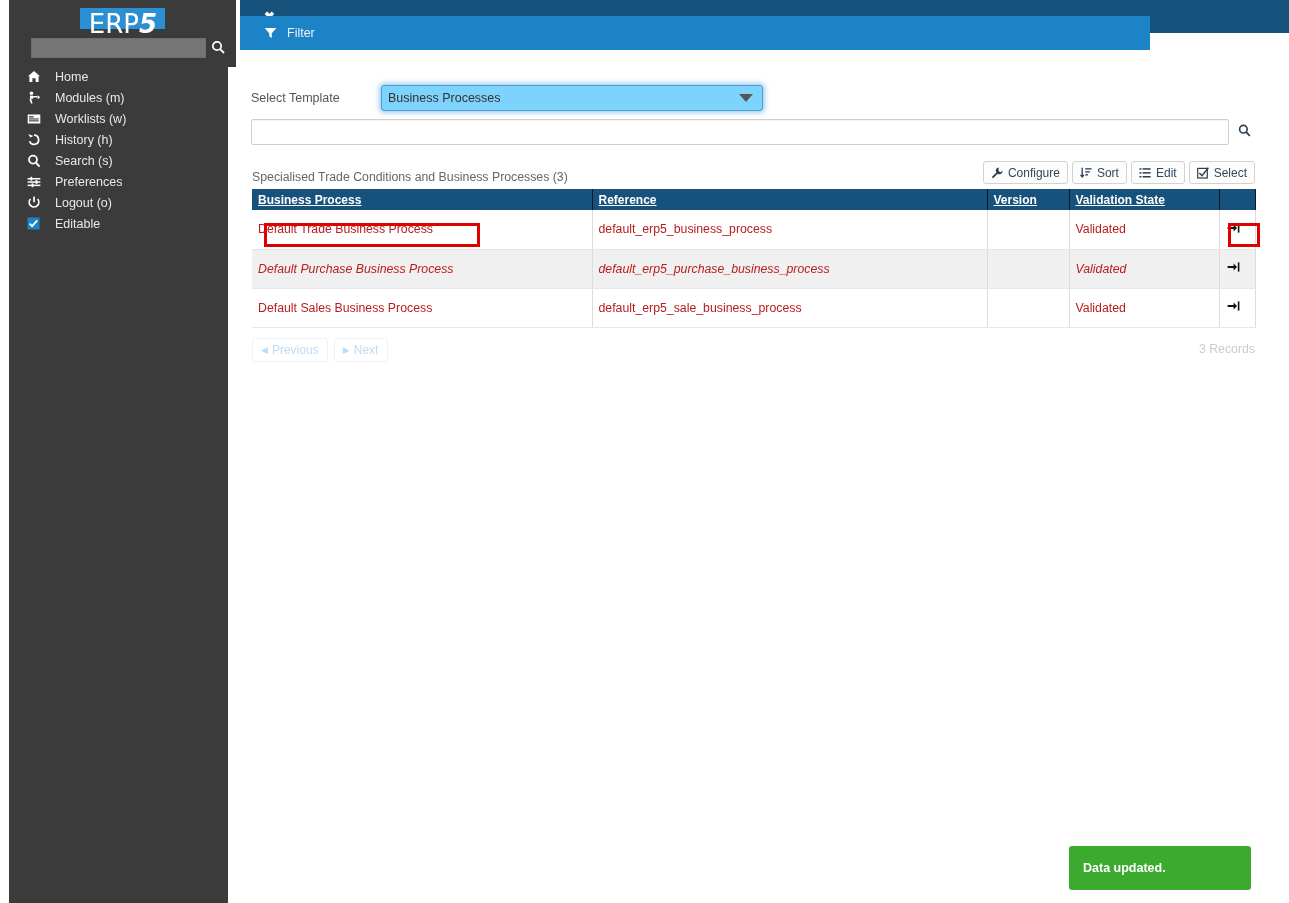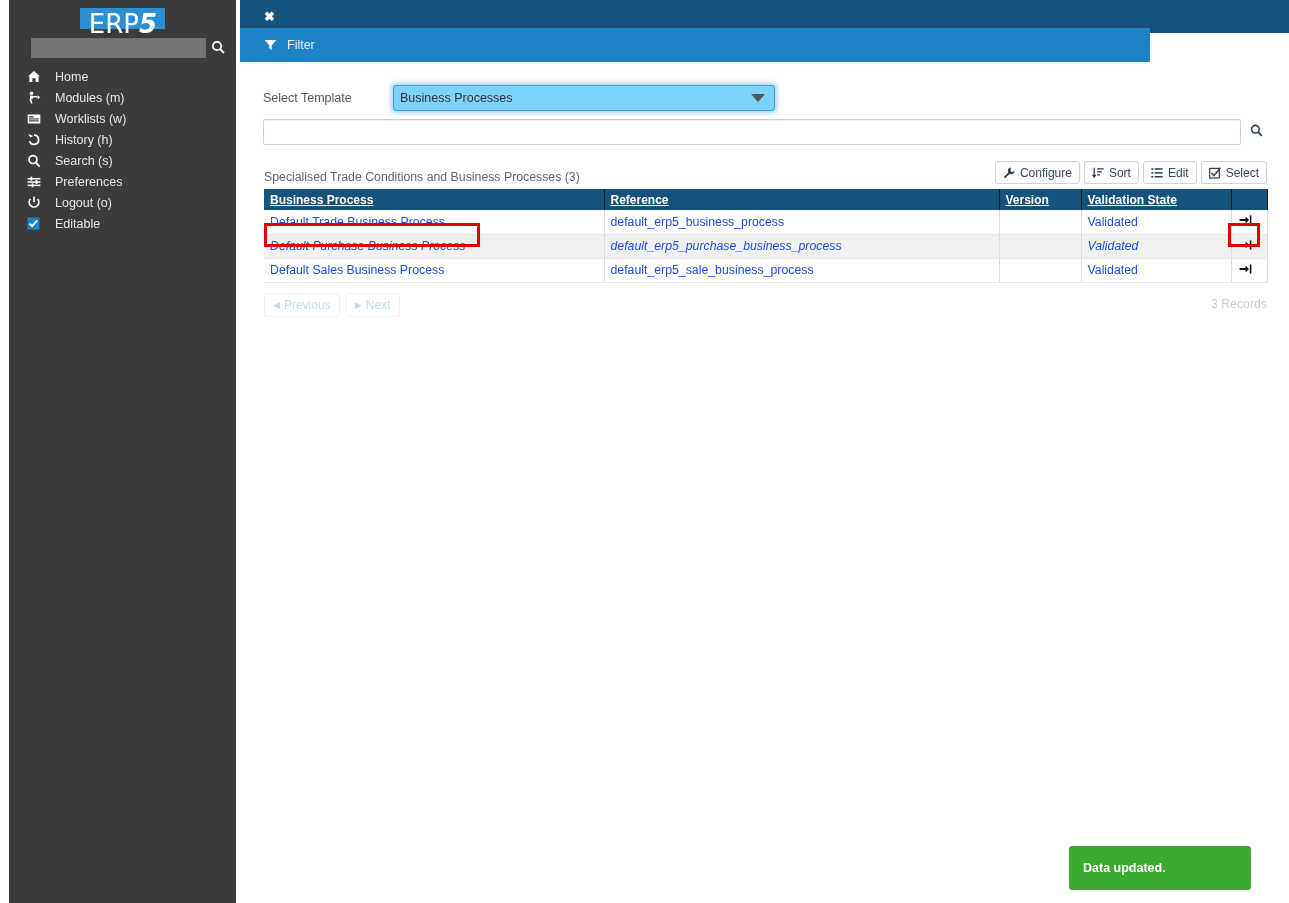--- a/index.html
+++ b/index.html
@@ -53,31 +53,31 @@
   
   #doc-header {
     position: absolute; left: 240px; top: 0;
     width: 1049px; height: 33px;
     background: #16527c; color: #fff;
     display: flex; align-items: center;
     font-size: 12.5px; font-weight: bold;
   }
   #doc-header .close-x { margin: 0 12px 0 24px; font-size: 13px; cursor: pointer; line-height: 1; }
   #filter-bar {
-    position: absolute; left: 240px; top: 28px;
+    position: absolute; left: 240px; top: 16px;
     width: 910px; height: 34px;
     background: #1b83c6; color: #fff;
     display: flex; align-items: center;
     font-size: 12.5px;
   }
   #filter-bar .funnel { margin: 0 10px 0 24px; display: flex; align-items: center; }
   #filter-bar .filter-label { color: #eaf4fb; }
 
   
-  #main { position: absolute; left: 240px; top: 67px; width: 1049px; height: 836px; background: #fff; }
+  #main { position: absolute; left: 228px; top: 67px; width: 1049px; height: 836px; background: #fff; }
 
   .template-row { display: flex; align-items: center; padding: 15px 0 0 23px; height: 46px; }
   .template-label { color: #555; font-size: 12.5px; width: 130px; }
   .select-wrap { position: relative; width: 382px; }
   .tpl-select {
     width: 382px; height: 26px;
     border: 1px solid #4a9fd4; border-radius: 3px;
     background: #7dd3fc; color: #333; font-size: 12.5px;
     padding: 0 24px 0 6px;
     font-family: "Liberation Sans", sans-serif;
@@ -122,22 +122,22 @@
   
   .tbl { width: 1003px; margin-left: 24px; border-collapse: collapse; table-layout: fixed; }
   .tbl th {
     background: #16527c; color: #fff;
     text-align: left; font-size: 12px; font-weight: bold;
     height: 21px; padding: 0 6px;
     border-right: 1px solid #0f172a;
   }
   .tbl th span.hdr { text-decoration: underline; cursor: pointer; }
   .tbl td {
-    font-size: 12.3px; color: #1d4ed8;
-    height: 24px; padding: 0 6px;
+    font-size: 12.3px; color: #b91c1c;
+    height: 39px; padding: 0 6px;
     border-right: 1px solid #dddddd;
     border-bottom: 1px solid #e6e6e6;
     overflow: hidden; white-space: nowrap;
   }
   .tbl tr.odd td { background: #ffffff; }
   .tbl tr.even td { background: #f0f0f0; font-style: italic; }
   .tbl td.act { text-align: left; padding-left: 7px; }
   .act-icon { display: inline-flex; align-items: center; cursor: pointer; }
   .col-bp { width: 340px; }
   .col-ref { width: 395px; }

